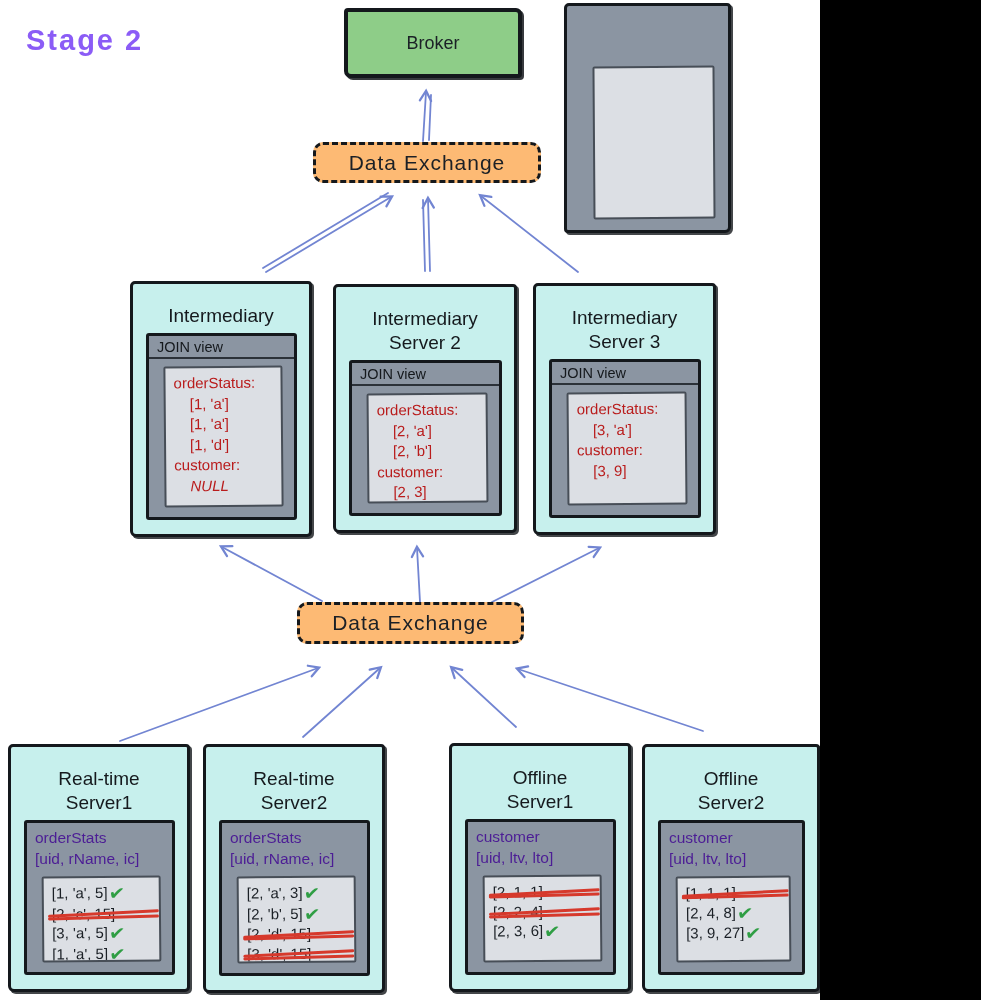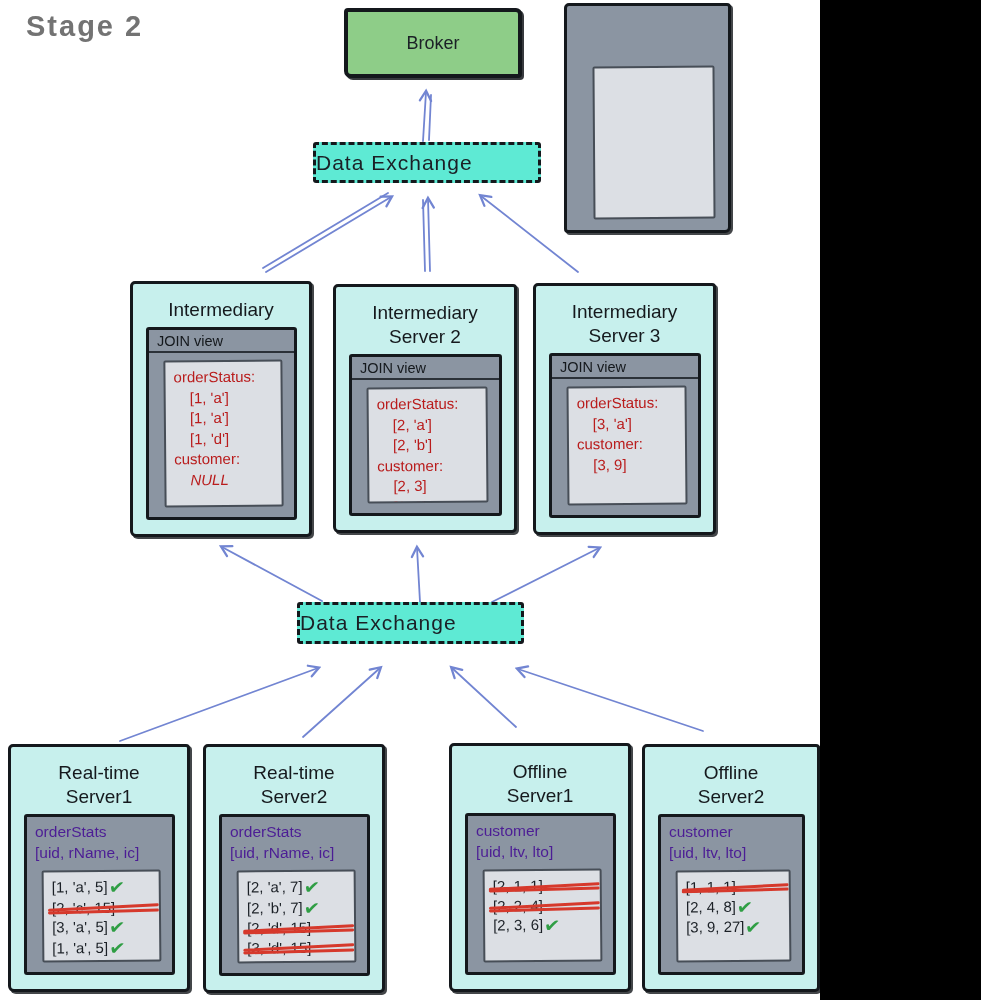--- a/index.html
+++ b/index.html
@@ -1,37 +1,37 @@
 <!DOCTYPE html>
 <html><head>
 <meta charset="utf-8">
 <style>
   html,body{margin:0;padding:0;background:#ffffff;}
   .canvas{position:relative;width:981px;height:1000px;background:#ffffff;overflow:hidden;
           font-family:"Liberation Sans","DejaVu Sans",sans-serif;color:#1b2026;}
   .blackbar{position:absolute;top:0;height:1000px;left:820px;width:161px;background:#000;}
-  .stage{position:absolute;left:26px;top:10px;font-size:29px;font-weight:600;letter-spacing:2px;color:#737373;}
+  .stage{position:absolute;left:26px;top:24px;font-size:29px;font-weight:600;letter-spacing:2px;color:#8b5cf6;}
   svg.arrows{position:absolute;left:0;top:0;pointer-events:none;}
 
   .box{position:absolute;box-sizing:border-box;}
   .broker{background:#8ecd88;border:4px solid #14181c;border-radius:4px 6px 4px 7px;
           display:flex;align-items:center;justify-content:center;font-size:18px;
           box-shadow:2px 2px 0 rgba(20,24,28,.85);}
-  .de{background:#5eead4;border:3.5px dashed #14181c;border-radius:3px;
-      display:flex;align-items:center;font-size:21px;letter-spacing:1px;}
+  .de{background:#fdba74;border:3.5px dashed #14181c;border-radius:10px;
+      display:flex;align-items:center;justify-content:center;font-size:21px;letter-spacing:1px;}
 
   .card-gray{background:#8b95a2;border:3.5px solid #14181c;border-radius:5px 4px 6px 4px;
              box-shadow:2px 2px 0 rgba(20,24,28,.8);}
   .cr-title{padding:5px 6px 0 9px;font-size:15.5px;line-height:20px;color:#14181c;}
   .cr-panel{position:absolute;left:26px;top:60px;right:13px;bottom:11px;background:#dcdfe4;
             border:2.5px solid #474e57;border-radius:2px;transform:rotate(-.4deg);}
 
   .srv{background:#c7f0ed;border:3.5px solid #14181c;border-radius:5px 4px 5px 6px;
        box-shadow:2px 2px 0 rgba(20,24,28,.8);display:flex;flex-direction:column;}
-  .srv-title{text-align:center;font-size:19px;line-height:24px;padding-top:14px;color:#15191d;}
+  .srv-title{text-align:center;font-size:19px;line-height:24px;padding-top:20px;color:#15191d;}
   .inner-gray{background:#8b95a2;border:3.5px solid #14181c;border-radius:3px;
               margin:5px 12px 14px 13px;flex:1;display:flex;flex-direction:column;overflow:hidden;}
   .inner-label{font-size:14.5px;padding:3px 8px 2px 8px;color:#14181c;border-bottom:2.5px solid #2b3138;}
   .inner-head{font-size:15.5px;line-height:21px;padding:4px 8px 0 8px;color:#4c1d95;}
   .panel{background:#dcdfe4;border:2.5px solid #474e57;border-radius:2px;margin:7px 11px 10px 15px;
          padding:5px 4px 4px 8px;flex:1;transform:rotate(-.5deg);overflow:hidden;}
   .pline{font-size:15px;line-height:20.5px;white-space:nowrap;color:#b91c1c;}
   .pline.ind{padding-left:16px;}
   .pline.it{font-style:italic;}
   .row{position:relative;font-size:15px;line-height:19.5px;white-space:nowrap;color:#1b2026;}
@@ -168,22 +168,22 @@
     <div class="srv-title">
       <div>Real-time</div>
       <div>Server2</div>
     </div>
     <div class="inner-gray">
       <div class="inner-head">
         <div>orderStats</div>
         <div>[uid, rName, ic]</div>
       </div>
       <div class="panel">
-        <div class="row"><span>[2, 'a', 7]</span><span class="check">✔</span></div>
-        <div class="row"><span>[2, 'b', 7]</span><span class="check">✔</span></div>
+        <div class="row"><span>[2, 'a', 3]</span><span class="check">✔</span></div>
+        <div class="row"><span>[2, 'b', 5]</span><span class="check">✔</span></div>
         <div class="row struck"><span>[2, 'd', 15]</span></div>
         <div class="row struck"><span>[3, 'd', 15]</span></div>
       </div>
     </div>
   </div>
 
   <div class="box srv" style="left:449px;top:743px;width:182px;height:249px">
     <div class="srv-title">
       <div>Offline</div>
       <div>Server1</div>

